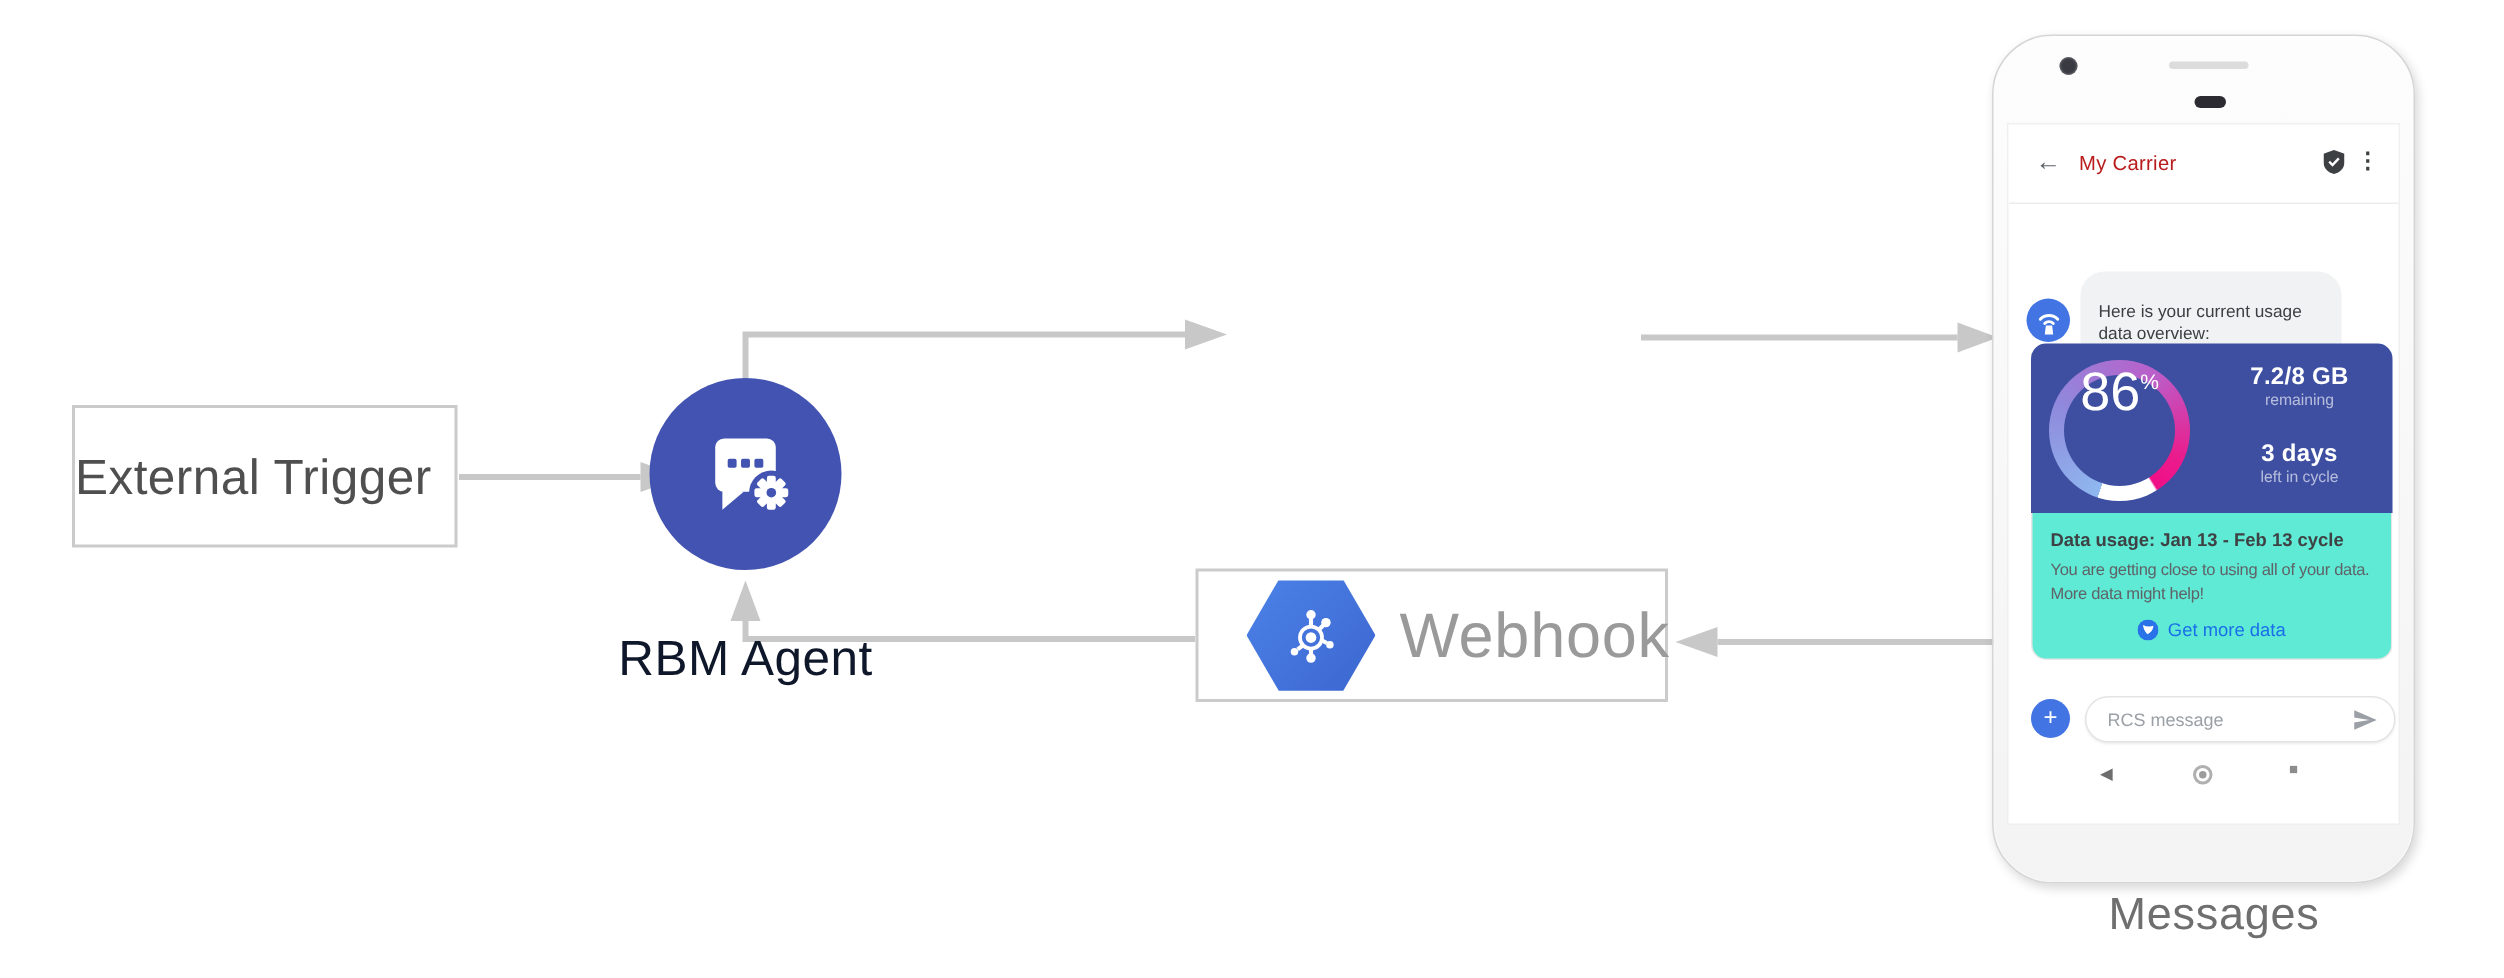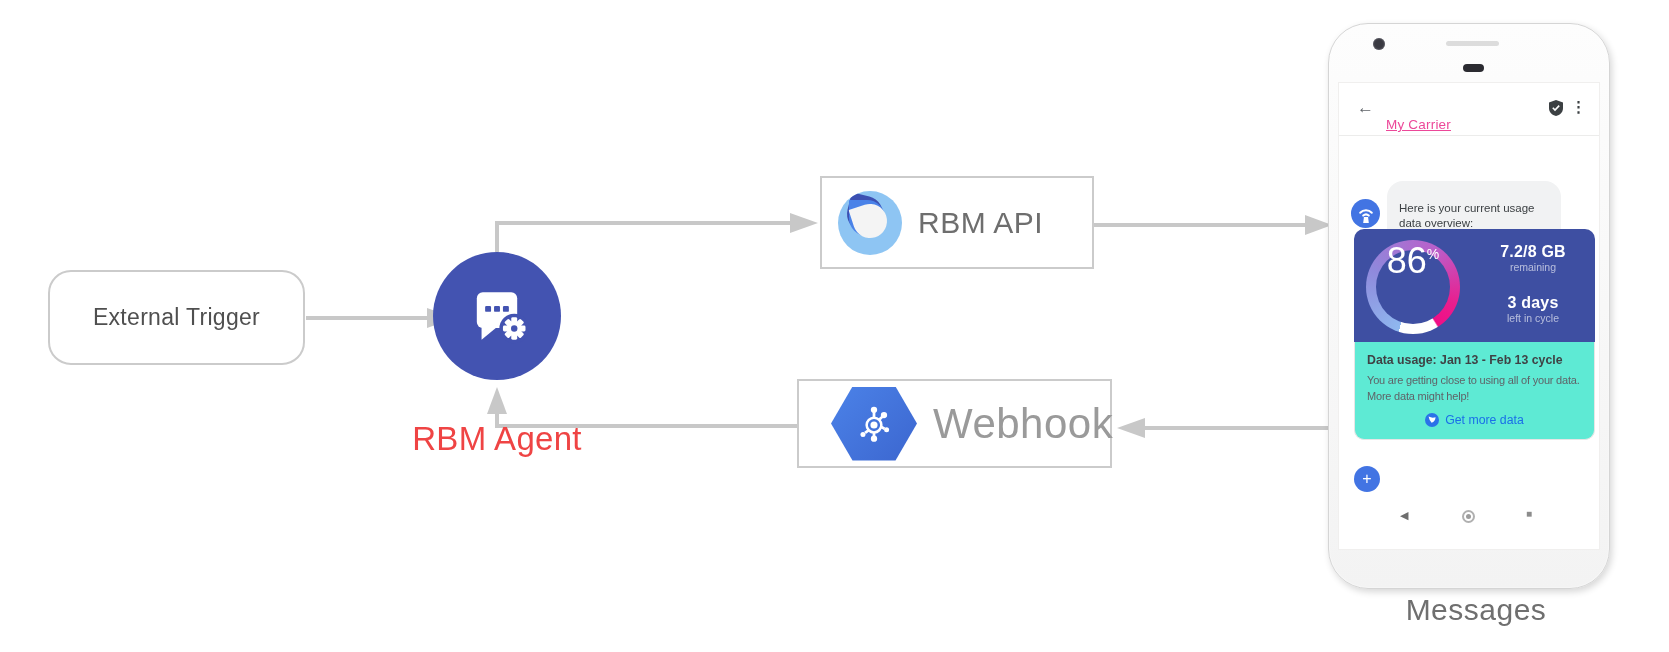--- a/index.html
+++ b/index.html
@@ -6,34 +6,34 @@
   html,body { background:#fff; }
   .canvas {
     position:relative; width:1669px; height:652px; background:#ffffff;
     font-family:"Liberation Sans", sans-serif; overflow:hidden;
   }
   
   .dbox {
     position:absolute; background:#fff; border:2px solid #cbcbcb;
     display:flex; align-items:center; color:#4f4f4f;
   }
-  .ext-box { left:48px; top:270px; width:257px; height:95px; justify-content:center;
-             font-size:23px; font-weight:300; letter-spacing:.3px;border-radius:23px; }
+  .ext-box { left:48px; top:270px; width:257px; height:95px; justify-content:flex-start;
+             font-size:33px; font-weight:300; letter-spacing:.3px; }
   .api-box { left:820px; top:176px; width:274px; height:93px; gap:16px; padding-left:16px; }
   .api-box .nlabel { font-size:30px; color:#6e6e6e; font-weight:300; letter-spacing:.5px; }
   .wh-box  { left:797px; top:379px; width:315px; height:89px; gap:16px; padding-left:32px; }
   .wh-box .nlabel { font-size:42px; color:#9a9a9a; font-weight:300; letter-spacing:.5px; }
 
   .agent-circle {
     position:absolute; left:433px; top:252px; width:128px; height:128px;
     border-radius:50%; background:#4353b1; display:flex; align-items:center; justify-content:center;
   }
   .agent-label {
     position:absolute; left:397px; top:420px; width:200px; text-align:center;
-    font-size:33px; font-weight:300; color:#ef4444; letter-spacing:.3px;
+    font-size:33px; font-weight:300; color:#0f172a; letter-spacing:.3px;
   }
   
   .drop-logo { position:relative; width:64px; height:64px; border-radius:50%;
                background:#8ec5f3; overflow:hidden; flex:0 0 auto; }
   .drop { position:absolute; width:36px; height:36px; border-radius:3% 50% 50% 50%; }
   .drop.d1 { background:#3c50b2; left:9px;  top:5px;  transform:rotate(14deg); }
   .drop.d2 { background:#4a82e8; left:11px; top:9px;  transform:rotate(0deg); }
   .drop.d3 { background:#f4f4f4; left:15px; top:13px; width:34px; height:34px; transform:rotate(-18deg); }
   
   .hexagon { position:relative; width:86px; height:74px; flex:0 0 auto;
@@ -60,22 +60,22 @@
   .earpiece { position:absolute; left:134px; top:40px; width:21px; height:8px;
               border-radius:4px; background:#2b2b31; }
   .screen { position:absolute; left:9px; top:58px; width:262px; height:468px;
             background:#fff; border:1px solid #f0efee; overflow:hidden; }
 
   .status-row { position:absolute; top:2px; right:8px; font-size:8px; color:#5f6368;
                 letter-spacing:4px; }
   .hdr { position:absolute; left:0; top:0; width:100%; height:53px; background:#fff;
          border-bottom:1px solid #ececeb; }
   .hdr .back { position:absolute; left:18px; top:15px; font-size:17px; color:#5f6368; }
-  .hdr .title { position:absolute; left:47px; top:34px; font-size:13.5px; color:#ec4899;
-                letter-spacing:.2px;text-decoration:underline; }
+  .hdr .title { position:absolute; left:47px; top:18px; font-size:13.5px; color:#b91c1c;
+                letter-spacing:.2px; }
   .hdr .shield { position:absolute; right:36px; top:17px; }
   .hdr .menu { position:absolute; right:13px; top:15px; font-size:15px; font-weight:bold; color:#3c4043; }
 
   .avatar { position:absolute; left:12px; top:116px; width:29px; height:29px; border-radius:50%;
             background:#4274e3; display:flex; align-items:center; justify-content:center; }
   .bubble { position:absolute; left:48px; top:98px; width:174px; background:#f1f2f3;
             border-radius:16px; padding:20px 12px; font-size:11.5px; line-height:15px; color:#3c4043; }
 
   .rich-card { position:absolute; left:15px; top:146px; width:241px; }
   .card-blue { position:relative; height:113px; background:#3e4fa2; border-radius:10px 10px 0 0; }
@@ -173,28 +173,20 @@
         <rect x="-9.5" y="-2.5" width="19" height="5" rx="1.2" transform="rotate(45)"></rect>
         <rect x="-9.5" y="-2.5" width="19" height="5" rx="1.2" transform="rotate(90)"></rect>
         <rect x="-9.5" y="-2.5" width="19" height="5" rx="1.2" transform="rotate(135)"></rect>
         <circle r="6.3"></circle>
         <circle r="2.7" fill="#4353b1"></circle>
       </g>
     </svg>
   </div>
   <div class="agent-label">RBM Agent</div>
 
-  <div class="dbox api-box">
-    <div class="drop-logo">
-      <div class="drop d1"></div>
-        <div class="drop d2"></div>
-        <div class="drop d3"></div>
-    </div>
-    <span class="nlabel">RBM API</span>
-  </div>
 
   <div class="dbox wh-box">
     <div class="hexagon">
       <svg width="42" height="42" viewBox="0 0 40 40">
         <g stroke="#ffffff" stroke-width="2.6">
           <line x1="20" y1="14" x2="20" y2="8"></line>
           <line x1="24.5" y1="16.5" x2="28" y2="13"></line>
           <line x1="26.5" y1="22.5" x2="30" y2="24.5"></line>
           <line x1="20" y1="28" x2="20" y2="32"></line>
           <line x1="15.5" y1="25.5" x2="11.5" y2="28.5"></line>
@@ -269,20 +261,28 @@
             <svg width="14" height="14" viewBox="0 0 14 14">
               <circle cx="7" cy="7" r="7" fill="#2a72e8"></circle>
               <path d="M3.6 3.6 Q7.2 5.4 10.6 4.2 Q10.2 8.4 6.6 9.8 Q4.2 7.4 3.6 3.6 Z" fill="#ffffff"></path>
             </svg>
             <span class="cta-label">Get more data</span>
           </div>
         </div>
       </div>
 
       <div class="plus-btn">+</div>
+      <div class="composer">
+        <input type="text" placeholder="RCS message" style="">
+        <span class="send">
+          <svg width="18" height="18" viewBox="0 0 18 18">
+            <path d="M1.5 15.5 L16.5 9 L1.5 2.5 V7.3 L11.5 9 L1.5 10.7 Z" fill="#9aa0a6"></path>
+          </svg>
+        </span>
+      </div>
 
       <span class="nav-back">◀</span>
       <span class="nav-home">
           <span class="dot"></span>
         </span>
       <span class="nav-square">■</span>
     </div>
   </div>
 
   <div class="messages-caption">Messages</div>

